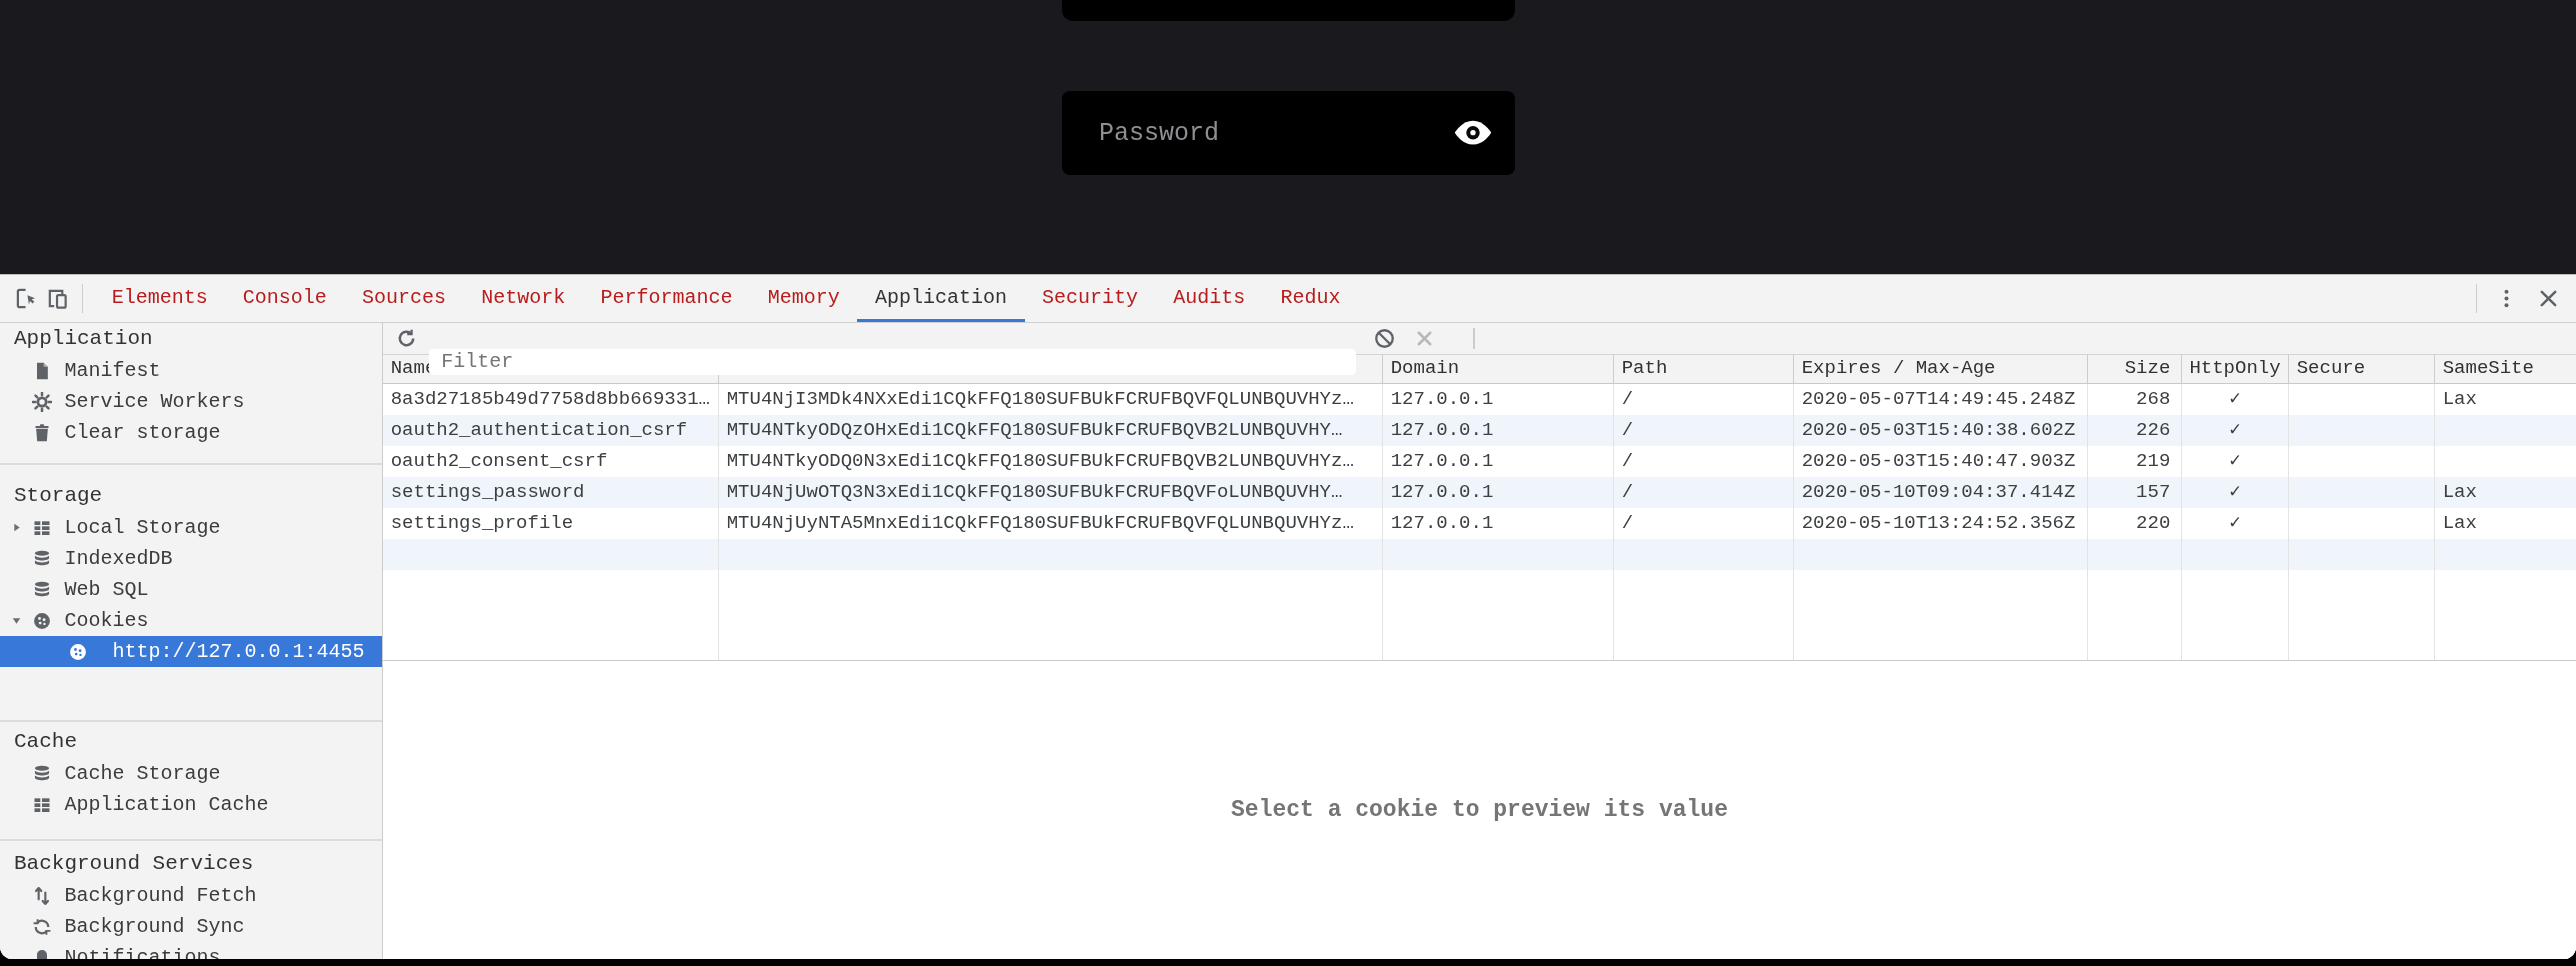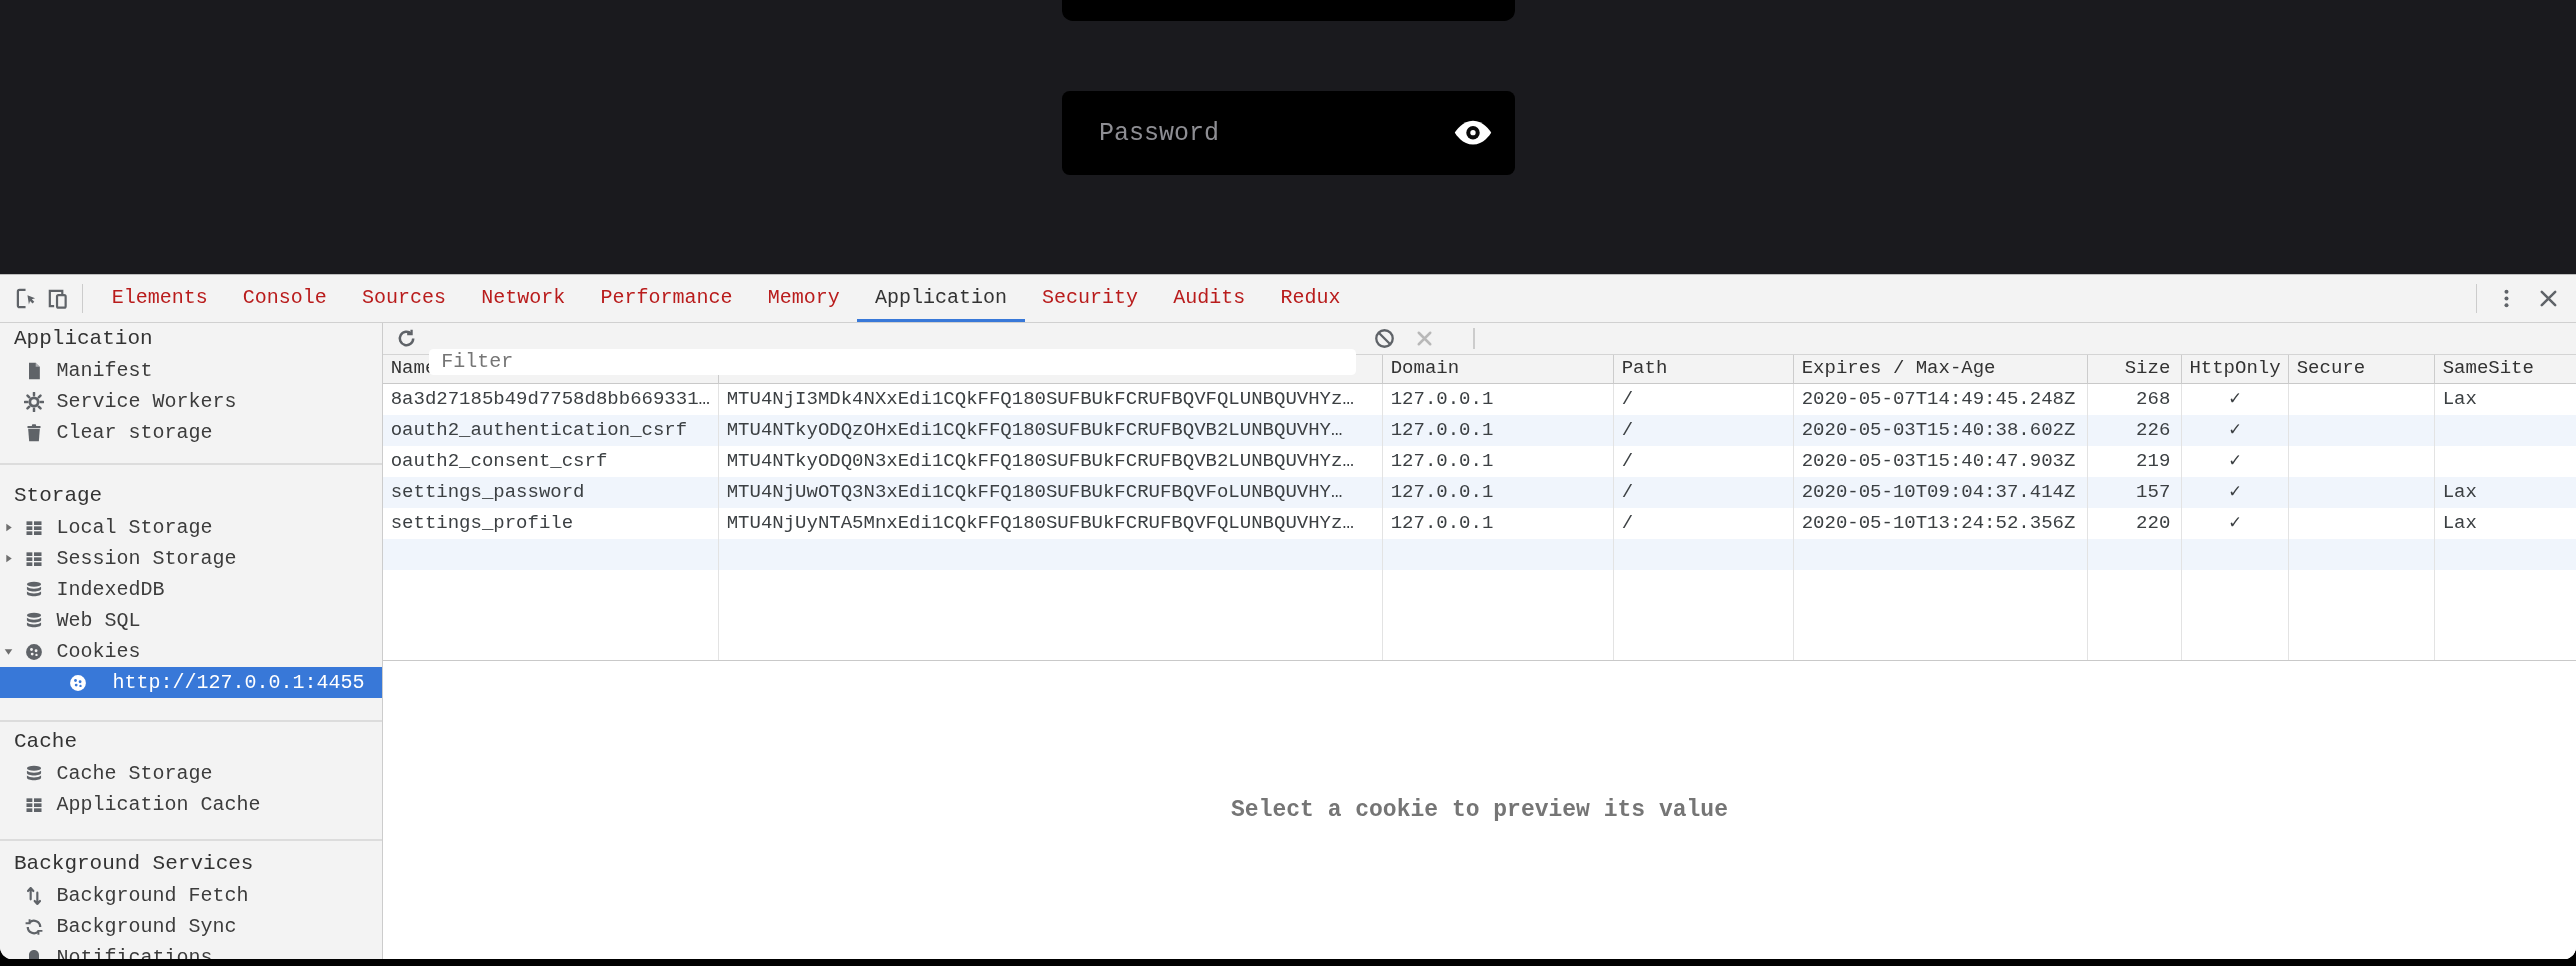--- a/index.html
+++ b/index.html
@@ -28,21 +28,21 @@
   .tabbar-spacer{flex:1;}
   .right-sep{margin-right:14px;}
   .kebab{margin-right:10.7px;}
   .close-btn{margin-right:12.3px;}
   
   .body-row{position:relative;display:flex;height:636px;}
   .sidebar{position:relative;width:382px;background:#f3f3f3;border-right:1.5px solid #ccc;flex:0 0 auto;overflow:hidden;}
   .sec{position:absolute;left:0;width:382px;}
   .sec0{top:0;} .sec1{top:157px;} .sec2{top:403px;} .sec3{top:525px;}
   .s-head{height:32px;line-height:32px;padding-left:14px;font-size:21px;color:#333;}
-  .s-item{height:31px;display:flex;align-items:center;padding-left:2px;font-size:20px;color:#3c3c3c;}
+  .s-item{height:31px;display:flex;align-items:center;padding-left:10px;font-size:20px;color:#3c3c3c;}
   .s-item.child{padding-left:34px;gap:12px;}
   .s-item.selected{background:var(--accent,#3878d8);color:#fff;--icon-bg:var(--accent,#3878d8);}
   .exp{width:21.5px;height:15.3px;display:flex;align-items:center;color:#6e6e6e;flex:0 0 auto;}
   .exp svg{width:13px;height:13px;}
   .s-icon{width:23px;height:21px;margin-right:10px;display:flex;align-items:center;color:#5f6368;flex:0 0 auto;}
   .s-icon svg{width:20px;height:20px;}
   .selected .s-icon{color:#fff;}
   .s-label{white-space:nowrap;}
   .sb-div{position:absolute;left:0;width:382px;height:1.5px;background:#dcdcdc;}
   .d1{top:140px;} .d2{top:397px;} .d3{top:516px;}
@@ -188,38 +188,20 @@
                 <svg viewBox="0 0 24 24" fill="currentColor">
                   <rect x="3" y="4" width="7" height="4.4"></rect>
                   <rect x="12" y="4" width="9" height="4.4"></rect>
                   <rect x="3" y="10" width="7" height="4.4"></rect>
                   <rect x="12" y="10" width="9" height="4.4"></rect>
                   <rect x="3" y="16" width="7" height="4.4"></rect>
                   <rect x="12" y="16" width="9" height="4.4"></rect>
                 </svg>
               </span>
               <span class="s-label">Local Storage</span>
-            </div>
-            <div class="s-item">
-              <span class="exp">
-                <svg viewBox="0 0 24 24" fill="currentColor">
-                  <path d="M8 5l10 7-10 7z"></path>
-                </svg>
-              </span>
-              <span class="s-icon">
-                <svg viewBox="0 0 24 24" fill="currentColor">
-                  <rect x="3" y="4" width="7" height="4.4"></rect>
-                  <rect x="12" y="4" width="9" height="4.4"></rect>
-                  <rect x="3" y="10" width="7" height="4.4"></rect>
-                  <rect x="12" y="10" width="9" height="4.4"></rect>
-                  <rect x="3" y="16" width="7" height="4.4"></rect>
-                  <rect x="12" y="16" width="9" height="4.4"></rect>
-                </svg>
-              </span>
-              <span class="s-label">Session Storage</span>
             </div>
             <div class="s-item">
               <span class="exp"></span>
               <span class="s-icon">
                 <svg viewBox="0 0 24 24" fill="currentColor">
                   <ellipse cx="12" cy="5" rx="8.5" ry="3"></ellipse>
                   <path d="M3.5 8.2c1.7 1.5 5 2.3 8.5 2.3s6.8-.8 8.5-2.3v2.6c0 1.7-3.8 3-8.5 3s-8.5-1.3-8.5-3z"></path>
                   <path d="M3.5 13.8c1.7 1.5 5 2.3 8.5 2.3s6.8-.8 8.5-2.3v2.6c0 1.7-3.8 3-8.5 3s-8.5-1.3-8.5-3z"></path>
                 </svg>
               </span>

